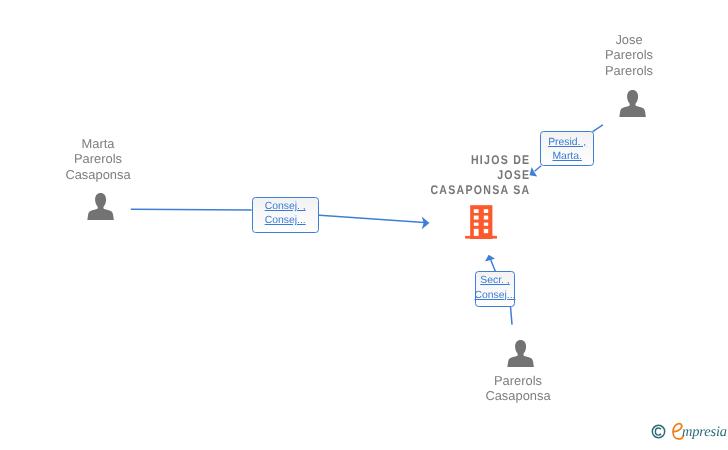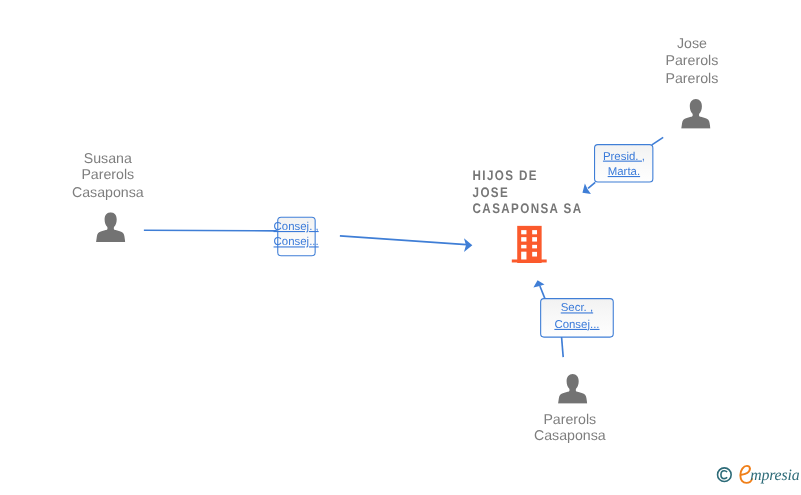--- a/index.html
+++ b/index.html
@@ -5,21 +5,21 @@
 <style>
   html,body{margin:0;padding:0;}
   *{-webkit-font-smoothing:antialiased;text-rendering:geometricPrecision;}
   body{width:728px;height:450px;background:#ffffff;overflow:hidden;
        font-family:"Liberation Sans",sans-serif;position:relative;}
   .stage{position:absolute;left:0;top:0;width:728px;height:450px;}
   svg.edges{position:absolute;left:0;top:0;width:728px;height:450px;}
   .icon-svg{position:absolute;}
   .nlabel{position:absolute;text-align:center;color:#7e7e7e;font-size:12.9px;line-height:15.4px;white-space:nowrap;}
   .corp-title{position:absolute;color:#767676;font-size:12.6px;font-weight:bold;line-height:15.1px;
-              letter-spacing:1.5px;white-space:nowrap;text-align:left;}
+              letter-spacing:1.5px;white-space:nowrap;text-align:right;}
   .corp-title div{transform:scaleX(0.84);transform-origin:center center;}
   .relbox{position:absolute;border:1.5px solid #3f7ed6;border-radius:3.5px;
           background:linear-gradient(180deg,#f2f2f2 0%,#f7f7f7 35%,#fbfbfb 70%,#fefefe 100%);
           color:#3a7ad9;font-size:10.4px;line-height:14.4px;text-align:center;
           box-sizing:border-box;display:flex;flex-direction:column;
           align-items:center;padding-top:2.2px;text-decoration:underline;}
   .relbox div{white-space:nowrap;}
   .logo{position:absolute;left:645px;top:418px;width:83px;height:25px;}
   .logo .brand{position:absolute;left:37.0px;top:7.2px;font-family:"Liberation Serif",serif;
                font-style:italic;font-size:14.4px;line-height:14.4px;color:#2d6b78;letter-spacing:-0.15px;white-space:nowrap;}
@@ -43,29 +43,29 @@
     <path d="M541.1,165.8 L534.6,171.3" stroke="#3f7ed6" stroke-width="1.5" fill="none"></path>
     <path d="M529.5,175.3 L531.7,166.9 L534.2,172.0 L537.2,176.4 Z" fill="#3f7ed6"></path>
 
     <path d="M510.5,306.4 L512.0,324.6" stroke="#3f7ed6" stroke-width="1.5" fill="none"></path>
 
     <path d="M495.3,271.2 L490.8,260.0" stroke="#3f7ed6" stroke-width="1.5" fill="none"></path>
     <path d="M488.7,254.8 L495.0,258.7 L490.6,260.1 L484.9,261.4 Z" fill="#3f7ed6"></path>
   </svg>
 
   <div class="nlabel" style="left:38px;top:136px;width:120px;">
-    <div>Susana</div>
+    <div>Marta</div>
     <div>Parerols</div>
     <div>Casaponsa</div>
   </div>
   <svg class="icon-svg" style="left:86.8px;top:193.0px;width:27.2px;height:27.0px;" viewBox="0 0 27 27">
         <path d="M13.5,0.0 C10.2,0.0 8.0,2.7 8.0,6.6 C8.0,9.4 8.9,11.9 10.3,13.2 C10.5,13.5 10.6,13.8 10.6,14.2 L10.6,14.9 C10.6,15.5 10.1,15.9 9.0,16.2 L5.2,17.2 C2.5,17.9 1.3,19.3 1.0,21.8 L0.25,26.9 L26.75,26.9 L26.0,21.8 C25.7,19.3 24.5,17.9 21.8,17.2 L18.0,16.2 C16.9,15.9 16.4,15.5 16.4,14.9 L16.4,14.2 C16.4,13.8 16.5,13.5 16.7,13.2 C18.1,11.9 19.0,9.4 19.0,6.6 C19.0,2.7 16.8,0.0 13.5,0.0 Z" fill="#737373"></path>
   </svg>
 
-  <div class="relbox" style="left:251.7px;top:196.8px;width:35px;height:36.1px;">
+  <div class="relbox" style="left:251.7px;top:196.8px;width:67px;height:36.1px;">
     <div>Consej. ,</div>
     <div>Consej...</div>
   </div>
 
   <div class="corp-title" style="left:419.8px;top:153px;width:120px;">
     <div>HIJOS DE</div>
     <div>JOSE</div>
     <div>CASAPONSA SA</div>
   </div>
   <svg class="icon-svg" style="left:465px;top:205px;width:32.5px;height:34px;" viewBox="0 0 32.5 34">
@@ -96,21 +96,21 @@
   </div>
 
   <svg class="icon-svg" style="left:507.2px;top:339.7px;width:27.2px;height:27.0px;" viewBox="0 0 27 27">
         <path d="M13.5,0.0 C10.2,0.0 8.0,2.7 8.0,6.6 C8.0,9.4 8.9,11.9 10.3,13.2 C10.5,13.5 10.6,13.8 10.6,14.2 L10.6,14.9 C10.6,15.5 10.1,15.9 9.0,16.2 L5.2,17.2 C2.5,17.9 1.3,19.3 1.0,21.8 L0.25,26.9 L26.75,26.9 L26.0,21.8 C25.7,19.3 24.5,17.9 21.8,17.2 L18.0,16.2 C16.9,15.9 16.4,15.5 16.4,14.9 L16.4,14.2 C16.4,13.8 16.5,13.5 16.7,13.2 C18.1,11.9 19.0,9.4 19.0,6.6 C19.0,2.7 16.8,0.0 13.5,0.0 Z" fill="#737373"></path>
   </svg>
   <div class="nlabel" style="left:458px;top:373px;width:120px;">
     <div>Parerols</div>
     <div>Casaponsa</div>
   </div>
 
-  <div class="relbox" style="left:491px;top:271px;width:67px;height:35.9px;">
+  <div class="relbox" style="left:475px;top:271px;width:40px;height:35.9px;">
     <div>Secr. ,</div>
     <div>Consej...</div>
   </div>
 
   <div class="logo">
     <svg class="cmark" width="15" height="15" viewBox="0 0 15 15">
       <circle cx="7.5" cy="7.5" r="6.2" fill="none" stroke="#2d6b78" stroke-width="1.45"></circle>
       <path d="M10.0,5.2 C9.4,4.4 8.5,3.9 7.4,3.9 C5.6,3.9 4.4,5.4 4.4,7.5 C4.4,9.6 5.6,11.1 7.4,11.1 C8.5,11.1 9.4,10.6 10.0,9.8" fill="none" stroke="#2d6b78" stroke-width="1.45" stroke-linecap="butt"></path>
     </svg>
     <svg class="escript" width="12.4" height="16.6" viewBox="0 0 28 38" style="overflow:visible">

